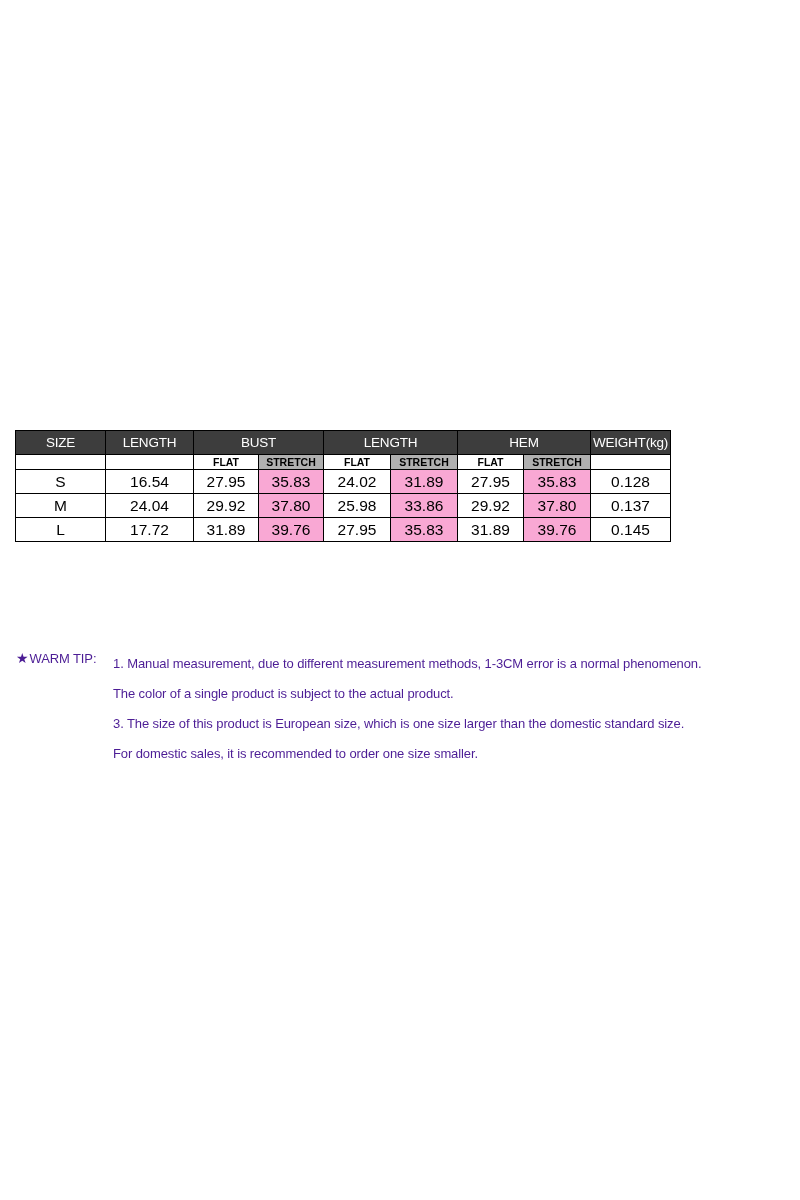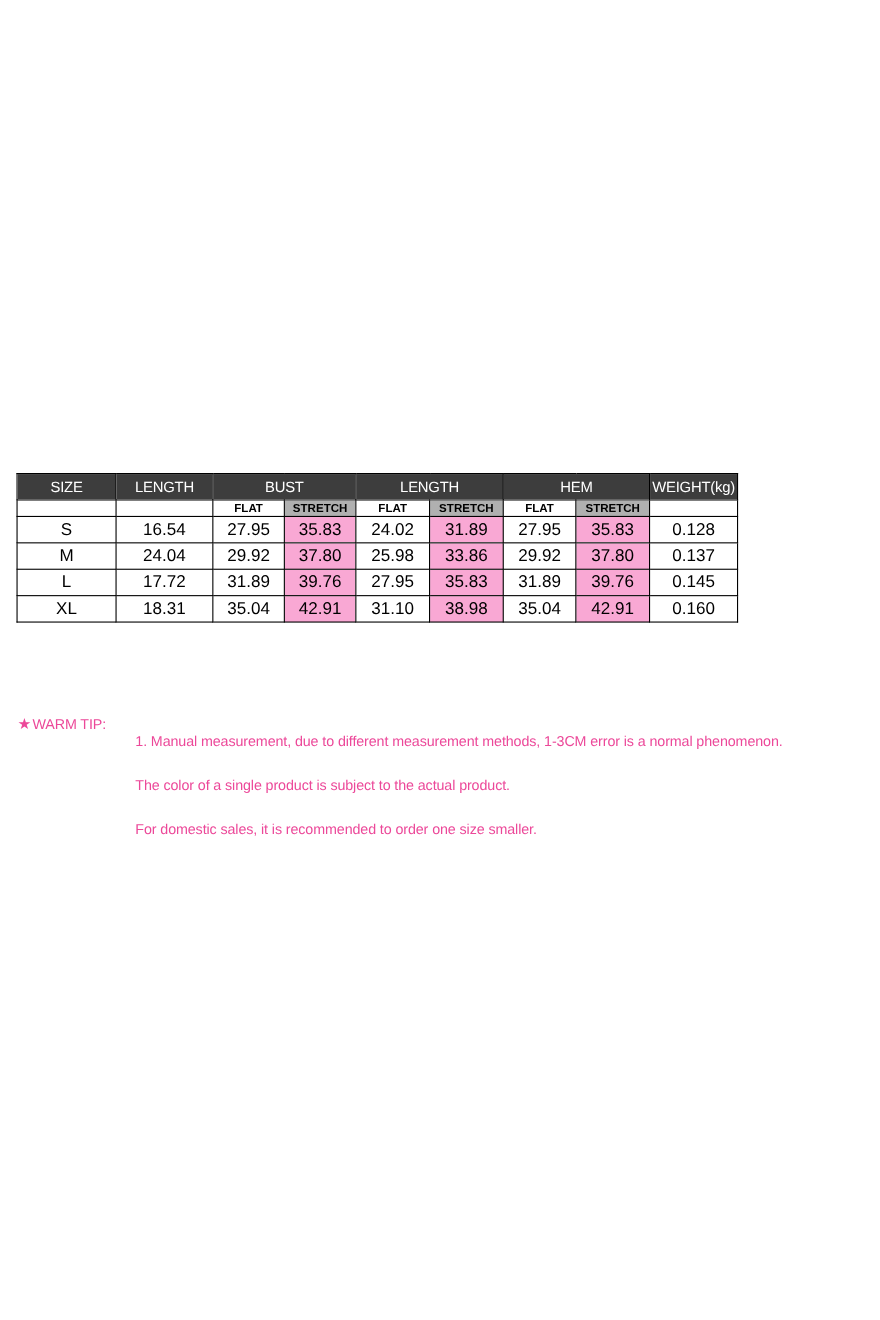--- a/index.html
+++ b/index.html
@@ -56,38 +56,38 @@
     background: #ffffff;
   }
   .size-chart tbody td.stretch { background: #f9a8d4; }
 
   
   .warm-tip {
     position: absolute;
     left: 16px;
     top: 646px;
     width: 784px;
-    color: #ec4899;
+    color: #4c1d95;
     font-size: 13px;
     letter-spacing: -0.1px;
   }
   .tip-label {
     position: absolute;
     left: 0;
     top: 0;
     line-height: 24px;
     white-space: pre;
   }
   .tip-label .star {
     font-size: 14px;
     margin-right: 1px;
   }
   .tip-lines { margin-left: 91px; }
   .tip-line {
-    margin: 16px;
+    margin: 6px;
     line-height: 24px;
     white-space: pre;
   }
 </style>
 </head>
 <body>
 
 <div class="page">
 
   <table class="size-chart">
@@ -150,36 +150,26 @@
         <td>L</td>
         <td>17.72</td>
         <td>31.89</td>
         <td class="stretch">39.76</td>
         <td>27.95</td>
         <td class="stretch">35.83</td>
         <td>31.89</td>
         <td class="stretch">39.76</td>
         <td>0.145</td>
       </tr>
-      <tr>
-        <td>XL</td>
-        <td>18.31</td>
-        <td>35.04</td>
-        <td class="stretch">42.91</td>
-        <td>31.10</td>
-        <td class="stretch">38.98</td>
-        <td>35.04</td>
-        <td class="stretch">42.91</td>
-        <td>0.160</td>
-      </tr>
     </tbody>
   </table>
 
   <div class="warm-tip">
     <div class="tip-label"><span class="star">★</span><span>WARM TIP:</span></div>
     <div class="tip-lines">
       <p class="tip-line">1. Manual measurement, due to different measurement methods, 1-3CM error is a normal phenomenon.</p>
       <p class="tip-line">The color of a single product is subject to the actual product.</p>
+      <p class="tip-line">3. The size of this product is European size, which is one size larger than the domestic standard size.</p>
       <p class="tip-line">For domestic sales, it is recommended to order one size smaller.</p>
     </div>
   </div>
 
 </div>
 
 </body></html>

